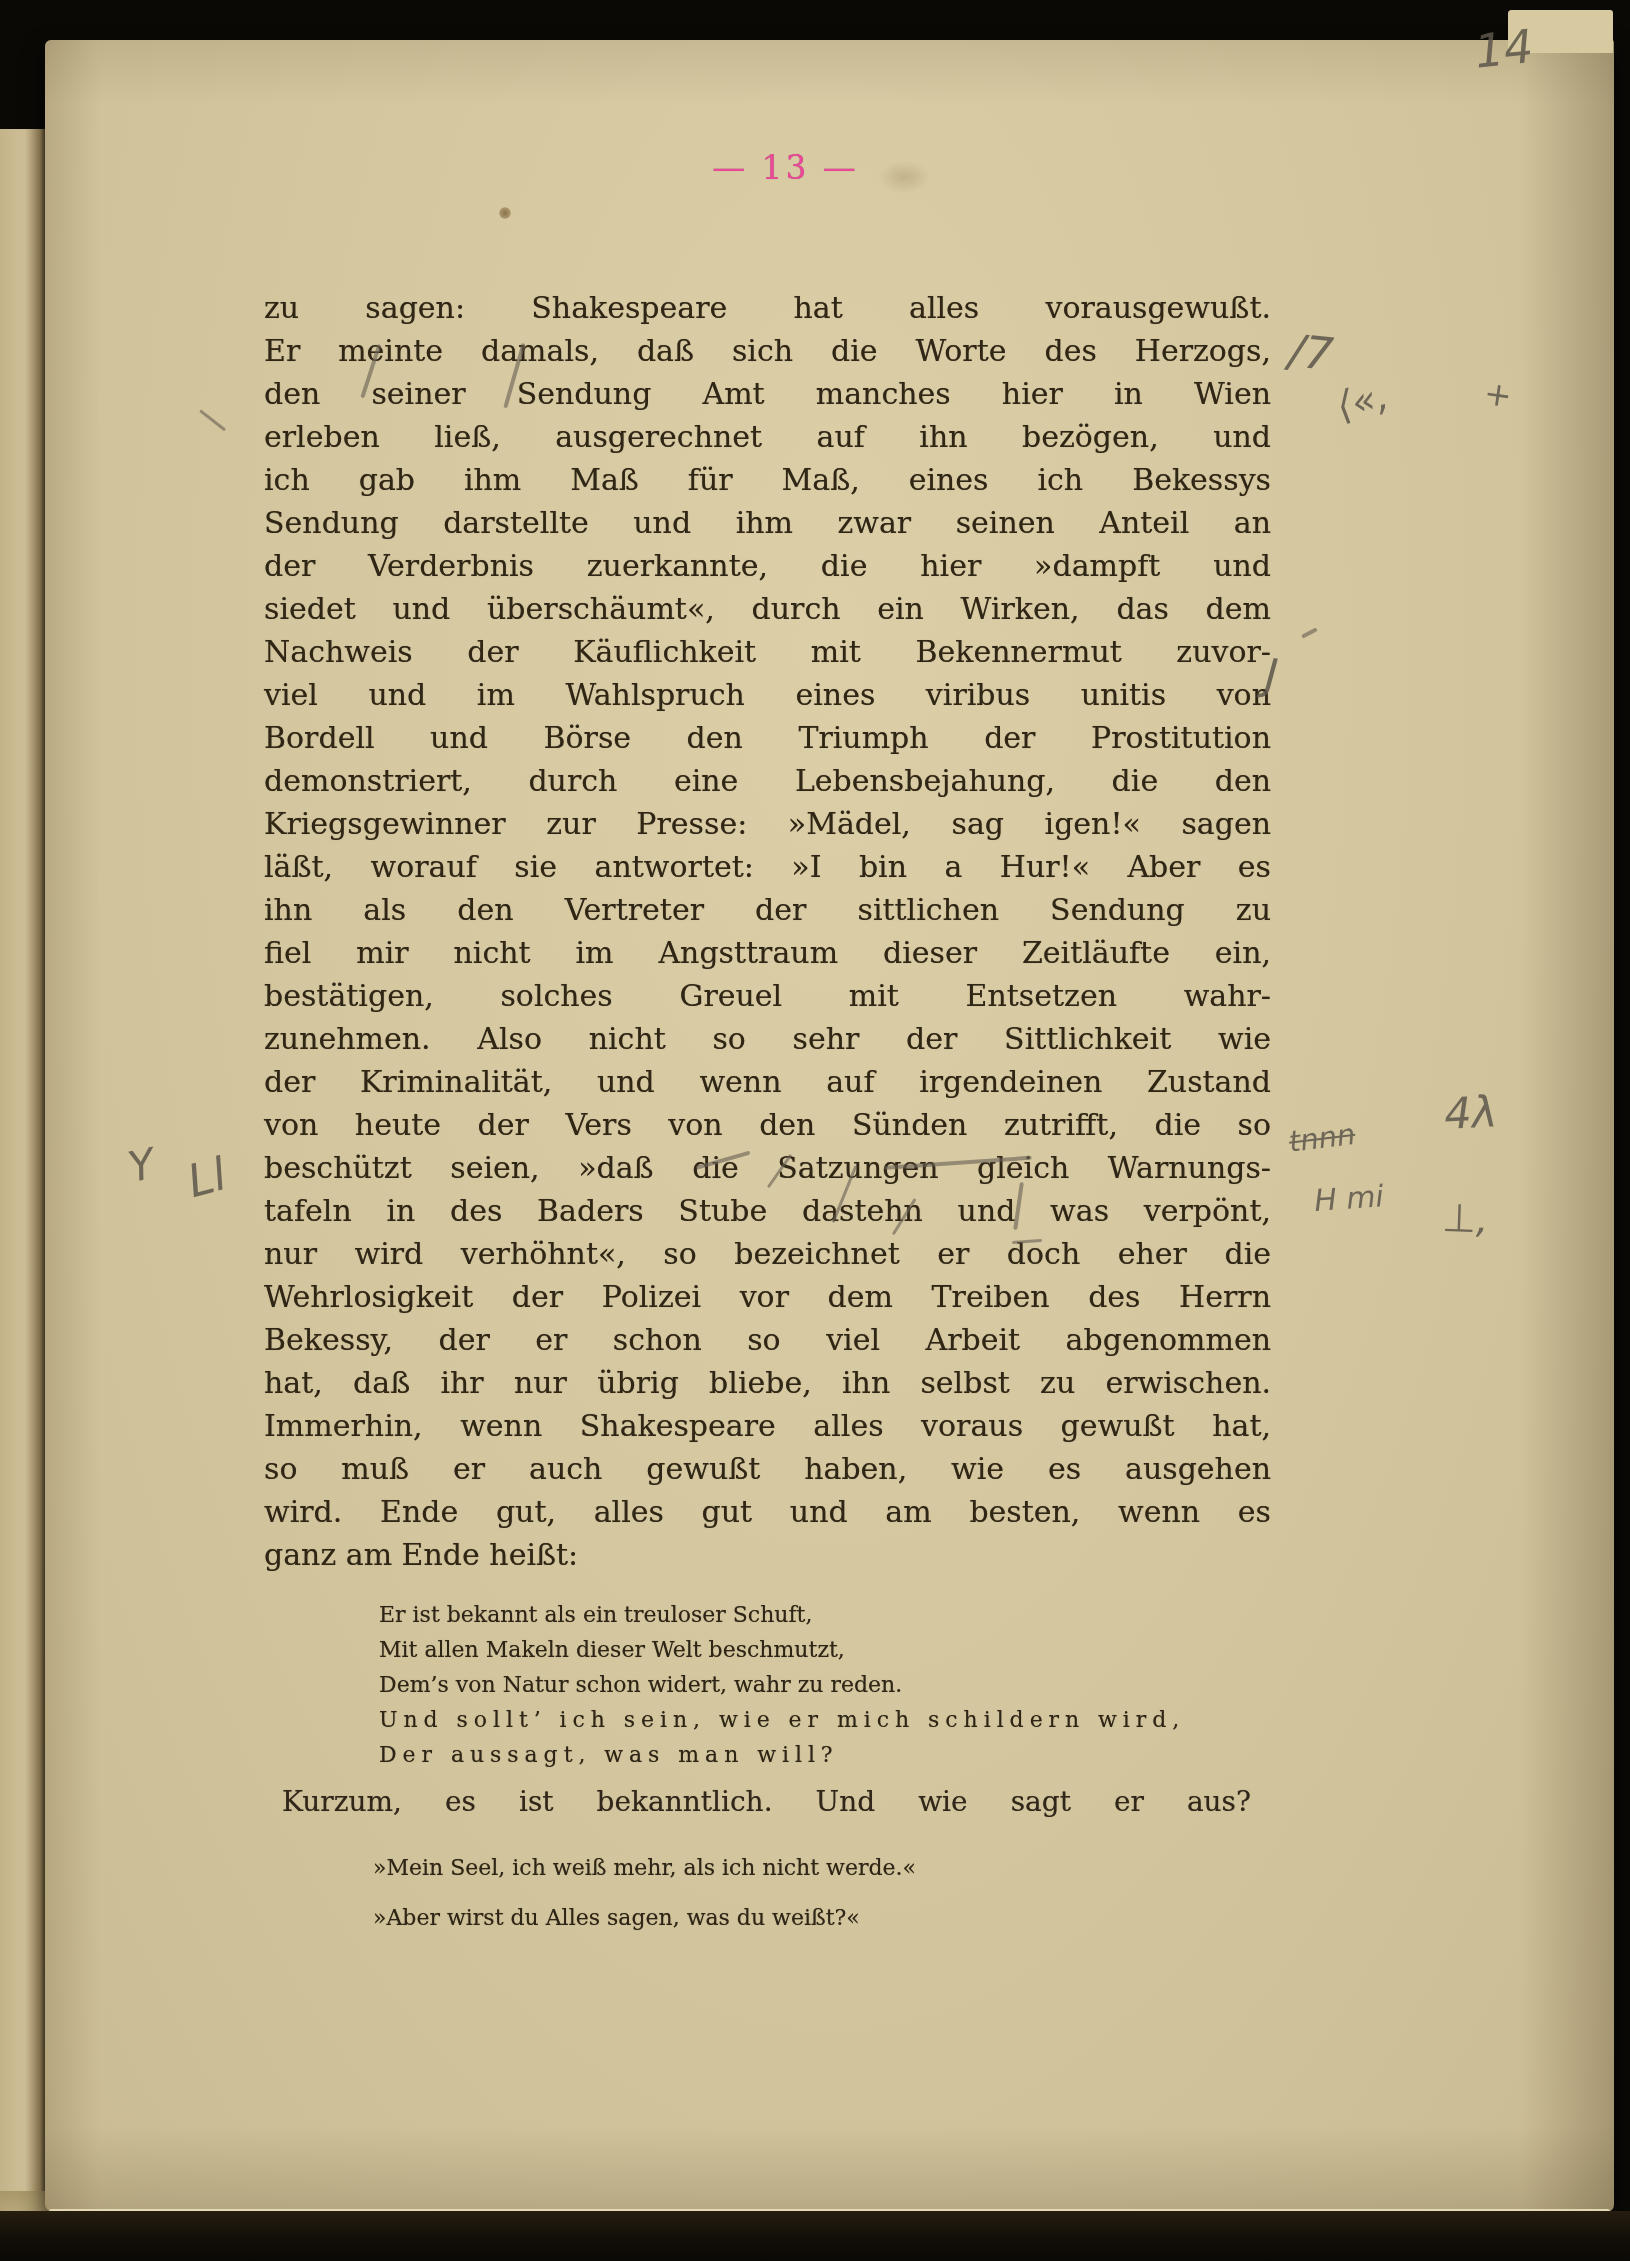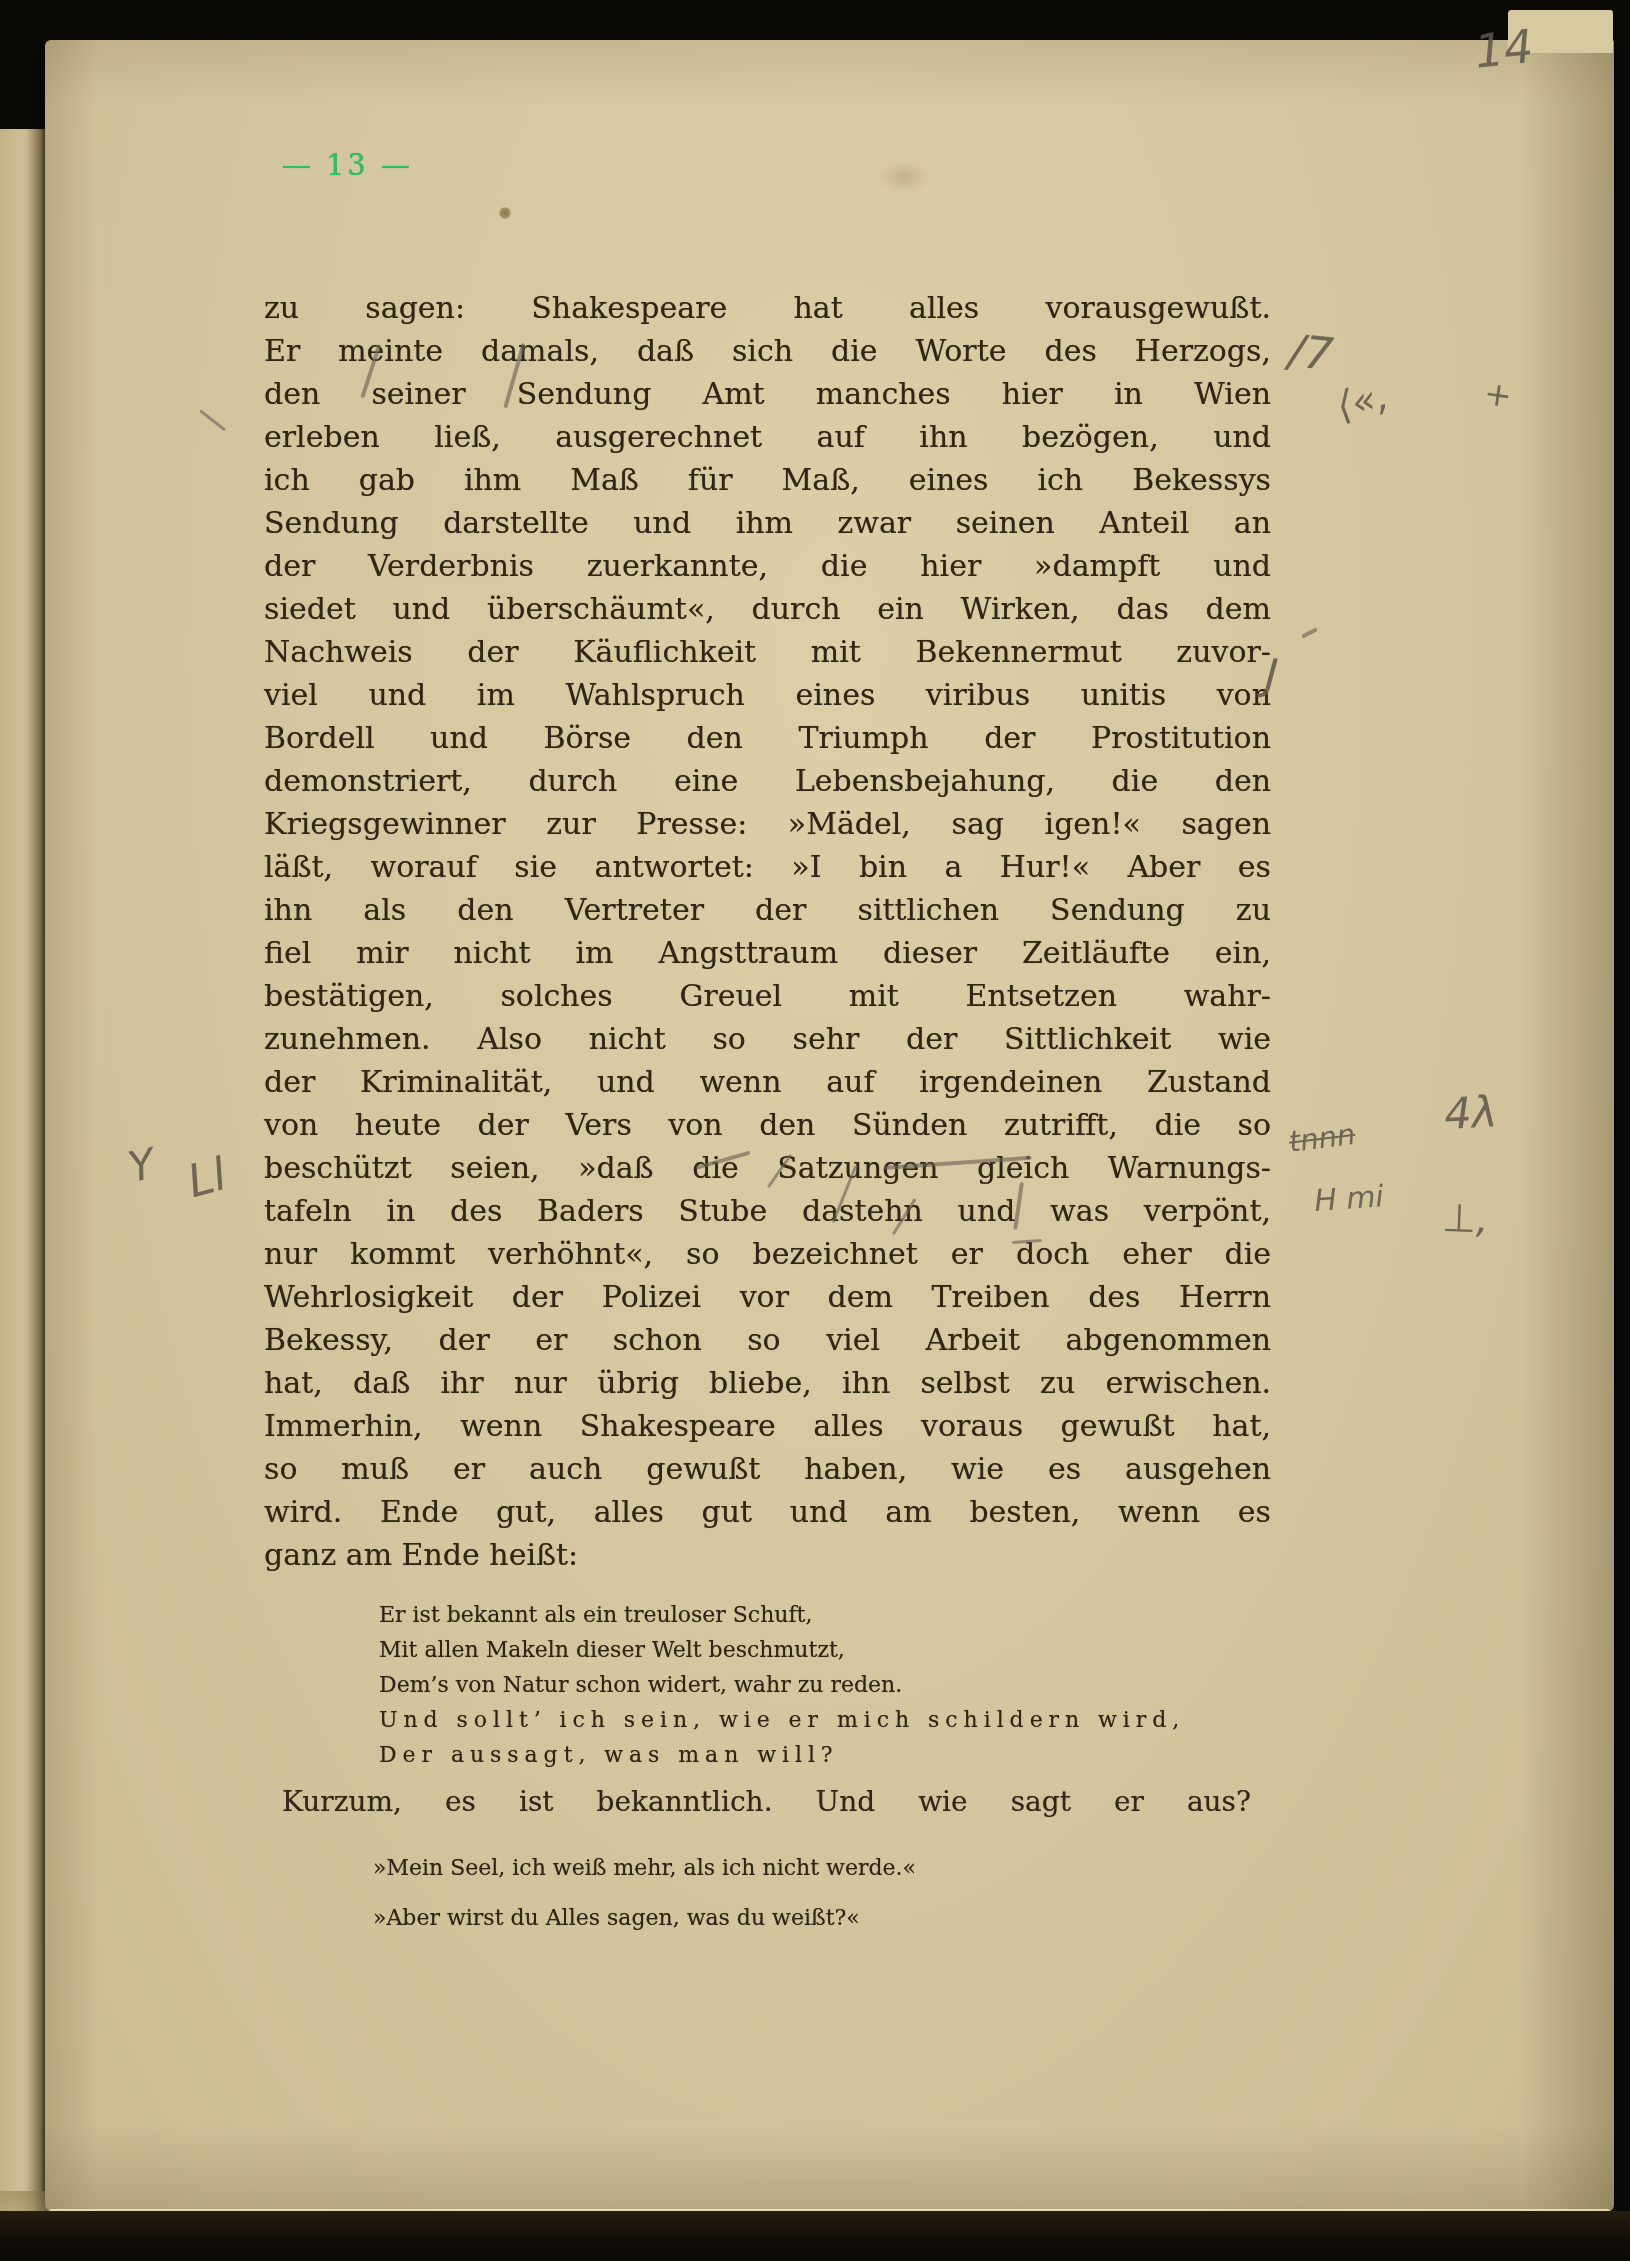--- a/index.html
+++ b/index.html
@@ -46,21 +46,21 @@
     position:absolute;left:499px;top:207px;width:12.3px;height:12.3px;z-index:4;border-radius:50%;
     background:radial-gradient(circle,#7c6441 0%,#a28b61 60%,rgba(162,139,97,0) 78%);opacity:.85;
   }
   .stain-smudge{
     position:absolute;left:879px;top:161px;width:51px;height:32px;z-index:4;border-radius:50%;
     background:radial-gradient(ellipse,rgba(140,112,70,.28) 0%,rgba(140,112,70,0) 75%);
   }
   
   .pagenum{
     position:absolute;left:282px;top:148px;width:1007px;z-index:5;
-    text-align:left;font-size:29px;letter-spacing:2.9px;color:#22c55e;
+    text-align:center;font-size:33px;letter-spacing:2.9px;color:#ec4899;
     text-shadow:0 0 0.7px rgba(51,41,23,.55);
   }
   .body-block{
     position:absolute;left:264px;top:286px;width:1007px;z-index:5;
     font-size:30px;color:#302615;text-shadow:0 0 0.7px rgba(48,38,21,.5);
   }
   .bline{height:43px;line-height:43px;text-align:justify;text-align-last:justify;overflow:visible;white-space:nowrap;}
   .bline.lastline{text-align-last:left;white-space:normal;}
   .verse-block{
     position:absolute;left:379px;top:1597px;width:918px;z-index:5;
@@ -120,21 +120,21 @@
       <div class="bline">Kriegsgewinner zur Presse: »Mädel, sag igen!« sagen</div>
       <div class="bline">läßt, worauf sie antwortet: »I bin a Hur!« Aber es</div>
       <div class="bline">ihn als den Vertreter der sittlichen Sendung zu</div>
       <div class="bline">fiel mir nicht im Angsttraum dieser Zeitläufte ein,</div>
       <div class="bline">bestätigen, solches Greuel mit Entsetzen wahr-</div>
       <div class="bline">zunehmen. Also nicht so sehr der Sittlichkeit wie</div>
       <div class="bline">der Kriminalität, und wenn auf irgendeinen Zustand</div>
       <div class="bline">von heute der Vers von den Sünden zutrifft, die so</div>
       <div class="bline">beschützt seien, »daß die Satzungen gleich Warnungs-</div>
       <div class="bline">tafeln in des Baders Stube dastehn und was verpönt,</div>
-      <div class="bline">nur kommt verhöhnt«, so bezeichnet er doch eher die</div>
+      <div class="bline">nur wird verhöhnt«, so bezeichnet er doch eher die</div>
       <div class="bline">Wehrlosigkeit der Polizei vor dem Treiben des Herrn</div>
       <div class="bline">Bekessy, der er schon so viel Arbeit abgenommen</div>
       <div class="bline">hat, daß ihr nur übrig bliebe, ihn selbst zu erwischen.</div>
       <div class="bline">Immerhin, wenn Shakespeare alles voraus gewußt hat,</div>
       <div class="bline">so muß er auch gewußt haben, wie es ausgehen</div>
       <div class="bline">wird. Ende gut, alles gut und am besten, wenn es</div>
       <div class="bline lastline">ganz am Ende heißt:</div>
     </div>
 
   <div class="verse-block">

